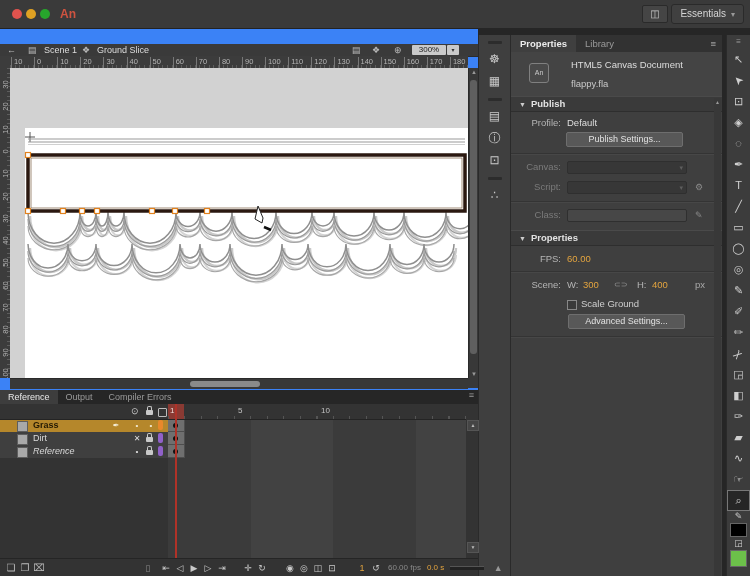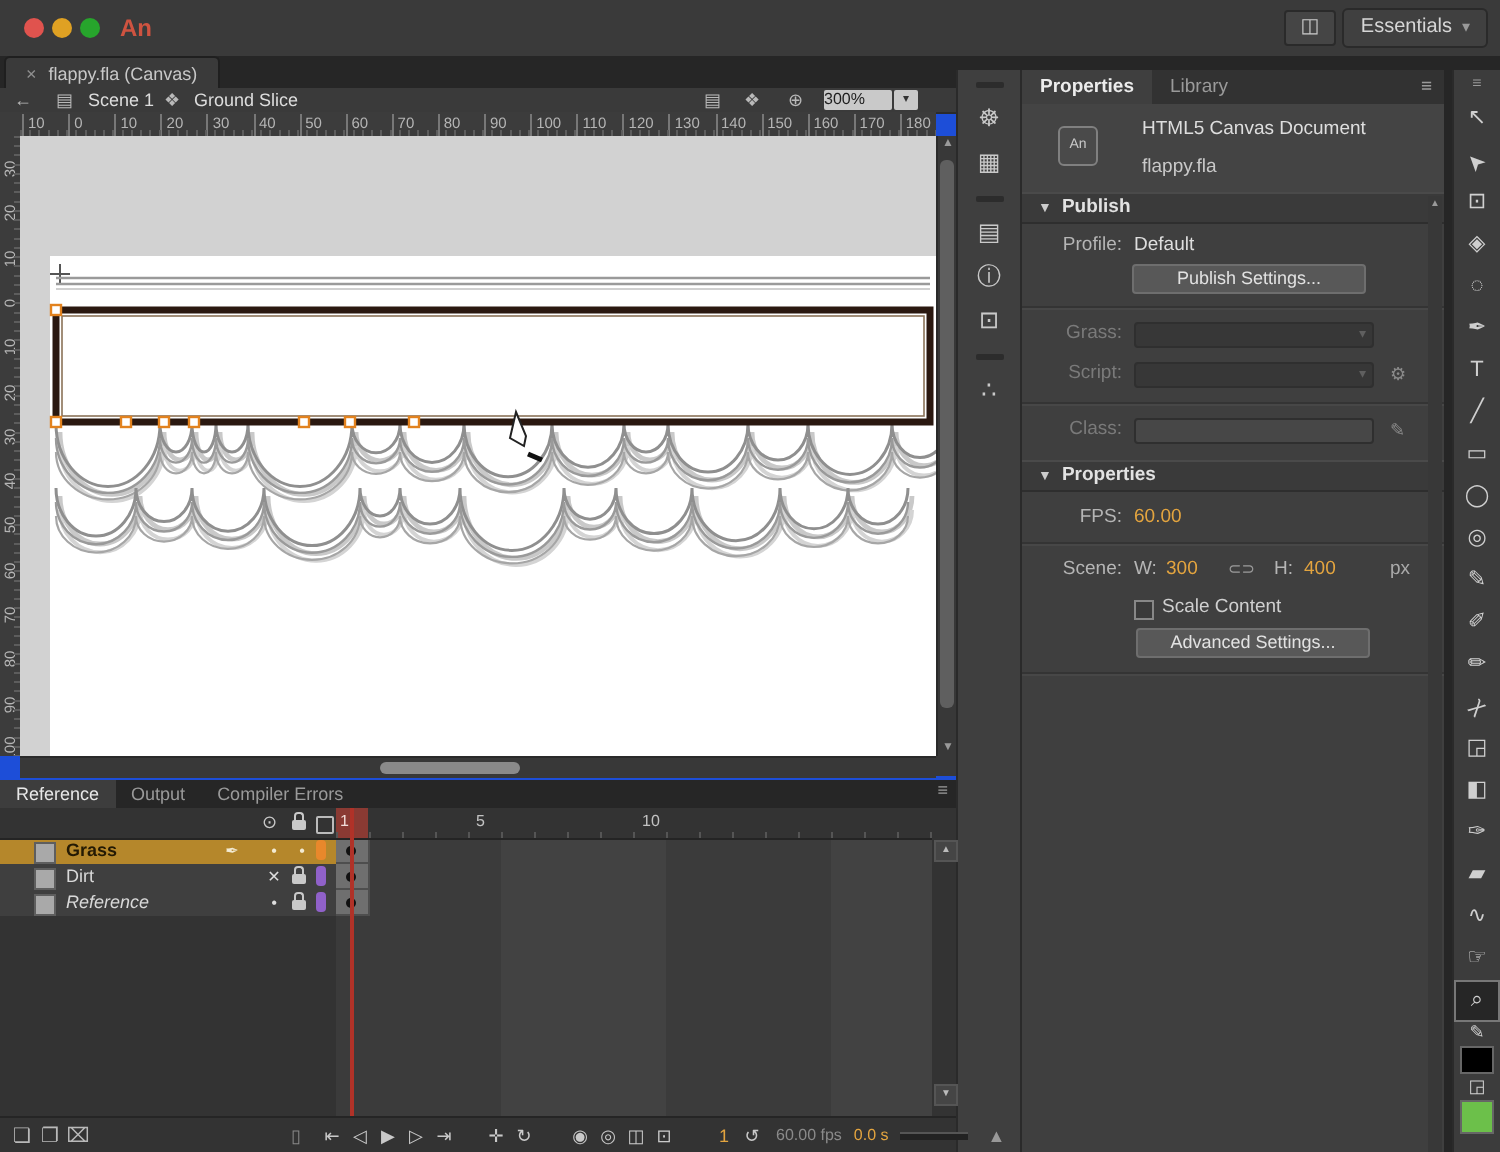--- a/index.html
+++ b/index.html
@@ -1,16 +1,16 @@
 <!DOCTYPE html>
 <html><head>
 <meta charset="utf-8">
 <style>
   html,body{margin:0;padding:0;background:#222;}
-  #screen{position:relative;width:750px;height:576px;background:#1d4ed8;overflow:hidden;
+  #screen{position:relative;width:750px;height:576px;background:#3b82f6;overflow:hidden;
     font-family:"Liberation Sans",sans-serif;-webkit-font-smoothing:antialiased;color:#ccc;}
   
   #appbar{position:absolute;left:0;top:0;width:750px;height:28px;background:#3a3a3a;border-bottom:1px solid #232323;}
   .tlight{position:absolute;top:9px;width:10px;height:10px;border-radius:50%;}
   #logo{position:absolute;left:60px;top:7px;font-size:12px;font-weight:bold;color:#cf5340;}
   #ws-icon{position:absolute;right:82px;top:5px;width:24px;height:16px;background:#454545;border:1px solid #2a2a2a;border-radius:2px;
     text-align:center;font-size:10px;line-height:16px;color:#c9c9c9;}
   #ws-btn{position:absolute;right:6px;top:4px;height:18px;background:#404040;border:1px solid #2a2a2a;border-radius:3px;
     padding:0 8px;font-size:10px;line-height:18px;color:#d6d6d6;margin-left:45px;}
   #ws-btn .caret{color:#999;font-size:8px;margin-left:5px;}
@@ -24,21 +24,21 @@
   
   #doctabbar{position:absolute;left:0;top:0;width:478px;height:16px;background:#262626;}
   #doctab{position:absolute;left:2px;top:0;height:16px;background:#3a3a3a;border:1px solid #1f1f1f;border-bottom:none;
     border-radius:3px 3px 0 0;padding:0 10px;font-size:9px;line-height:16px;color:#c8c8c8;}
   #doctab .close{color:#8f8f8f;margin-right:6px;font-size:9px;}
   #editbar{position:absolute;left:0;top:16px;width:478px;height:12px;background:#3a3a3a;border-bottom:1px solid #2b2b2b;
     font-size:9px;line-height:12px;}
   #editbar .ico{position:absolute;top:0;color:#b9b9b9;font-size:9px;}
   #editbar .lbl{position:absolute;top:0;color:#ddd;}
   #zoombox{position:absolute;left:412px;top:1px;width:34px;height:10px;background:#c9c9c9;border-radius:1px;
-    font-size:8px;line-height:10px;color:#1e1e1e;text-align:left;}
+    font-size:8px;line-height:10px;color:#1e1e1e;text-align:center;}
   #zoomcaret{position:absolute;left:447px;top:1px;width:12px;height:10px;background:#c9c9c9;border-radius:1px;
     font-size:6px;line-height:10px;color:#333;text-align:center;}
   
   #rcorner{position:absolute;left:0;top:28px;width:10px;height:12px;background:#3c3c3c;border-right:1px solid #222;border-bottom:1px solid #222;}
   #rulerh{position:absolute;left:10px;top:28px;width:458px;height:12px;background:#3c3c3c;border-bottom:1px solid #222;overflow:hidden;}
   #rulerh:after{content:"";position:absolute;left:0;bottom:0;width:100%;height:3px;
     background:repeating-linear-gradient(90deg,#5d5d5d 0 1px,transparent 1px 4.62px);}
   .rh-label{position:absolute;top:1px;font-size:7.5px;color:#b5b5b5;border-left:1px solid #777;padding-left:2px;height:11px;line-height:10px;}
   #rulerv{position:absolute;left:0;top:40px;width:10px;height:310px;background:#3c3c3c;border-right:1px solid #222;overflow:hidden;}
   #rulerv:after{content:"";position:absolute;right:0;top:0;height:100%;width:3px;
@@ -144,25 +144,20 @@
   <div id="appbar">
     <span class="tlight" style="left: 12px; background: rgb(224, 83, 78);"></span>
     <span class="tlight" style="left: 26px; background: rgb(223, 161, 35);"></span>
     <span class="tlight" style="left: 40px; background: rgb(39, 165, 44);"></span>
     <span id="logo">An</span>
     <div id="ws-icon">◫</div>
     <div id="ws-btn"><span>Essentials</span><span class="caret">▾</span></div>
   </div>
 
   <div id="left">
-    <div id="doctabbar">
-      <div id="doctab">
-        <span class="close">×</span><span>flappy.fla (Canvas)</span>
-      </div>
-    </div>
     <div id="editbar">
       <span class="ico" style="left:7px">←</span>
       <span class="ico" style="left:28px">▤</span>
       <span class="lbl" style="left:44px">Scene 1</span>
       <span class="ico" style="left:82px">❖</span>
       <span class="lbl" style="left:97px">Ground Slice</span>
       <span class="ico" style="left:352px">▤</span>
       <span class="ico" style="left:372px">❖</span>
       <span class="ico" style="left:394px">⊕</span>
       <div id="zoombox">300%</div>
@@ -356,21 +351,21 @@
         <div id="docname">flappy.fla</div>
       </div>
       <div class="sechead" style="top:44px"><span class="tri">▼</span><span>Publish</span></div>
       <div class="prow" style="top:64px">
         <span class="plabel">Profile:</span>
         <span class="pval">Default</span>
       </div>
       <div class="pbtn" style="left:55px;top:80px;width:115px">Publish Settings...</div>
       <div class="pdivider" style="top:101px"></div>
       <div class="prow" style="top:108px">
-        <span class="plabel dim">Grass:</span>
+        <span class="plabel dim">Canvas:</span>
         <span class="ddown">
             <span class="caret">▾</span>
           </span>
       </div>
       <div class="prow" style="top:128px">
         <span class="plabel dim">Script:</span>
         <span class="ddown">
             <span class="caret">▾</span>
           </span>
         <span class="rowico">⚙</span>
@@ -391,21 +386,21 @@
         <span class="plabel">Scene:</span>
         <span class="pval" style="left:56px;color:#b5b5b5">W:</span>
         <span class="pval hot" style="left:72px">300</span>
         <span class="pval" style="left:103px;color:#9a9a9a;font-size:8px">⊂⊃</span>
         <span class="pval" style="left:126px;color:#b5b5b5">H:</span>
         <span class="pval hot" style="left:141px">400</span>
         <span class="pval" style="left:184px;color:#a9a9a9">px</span>
       </div>
       <div class="prow" style="top:245px">
         <span class="chk"></span>
-        <span class="pval" style="left:70px;color:#cfcfcf">Scale Content</span>
+        <span class="pval" style="left:70px;color:#cfcfcf">Scale Ground</span>
       </div>
       <div class="pbtn" style="left:57px;top:262px;width:115px">Advanced Settings...</div>
       <div class="pdivider" style="top:284px"></div>
       <div id="props-scroll">
         <span class="scroll-arrow" style="top:1px">▲</span>
       </div>
     </div>
   </div>
 
   <div id="divider"></div>

